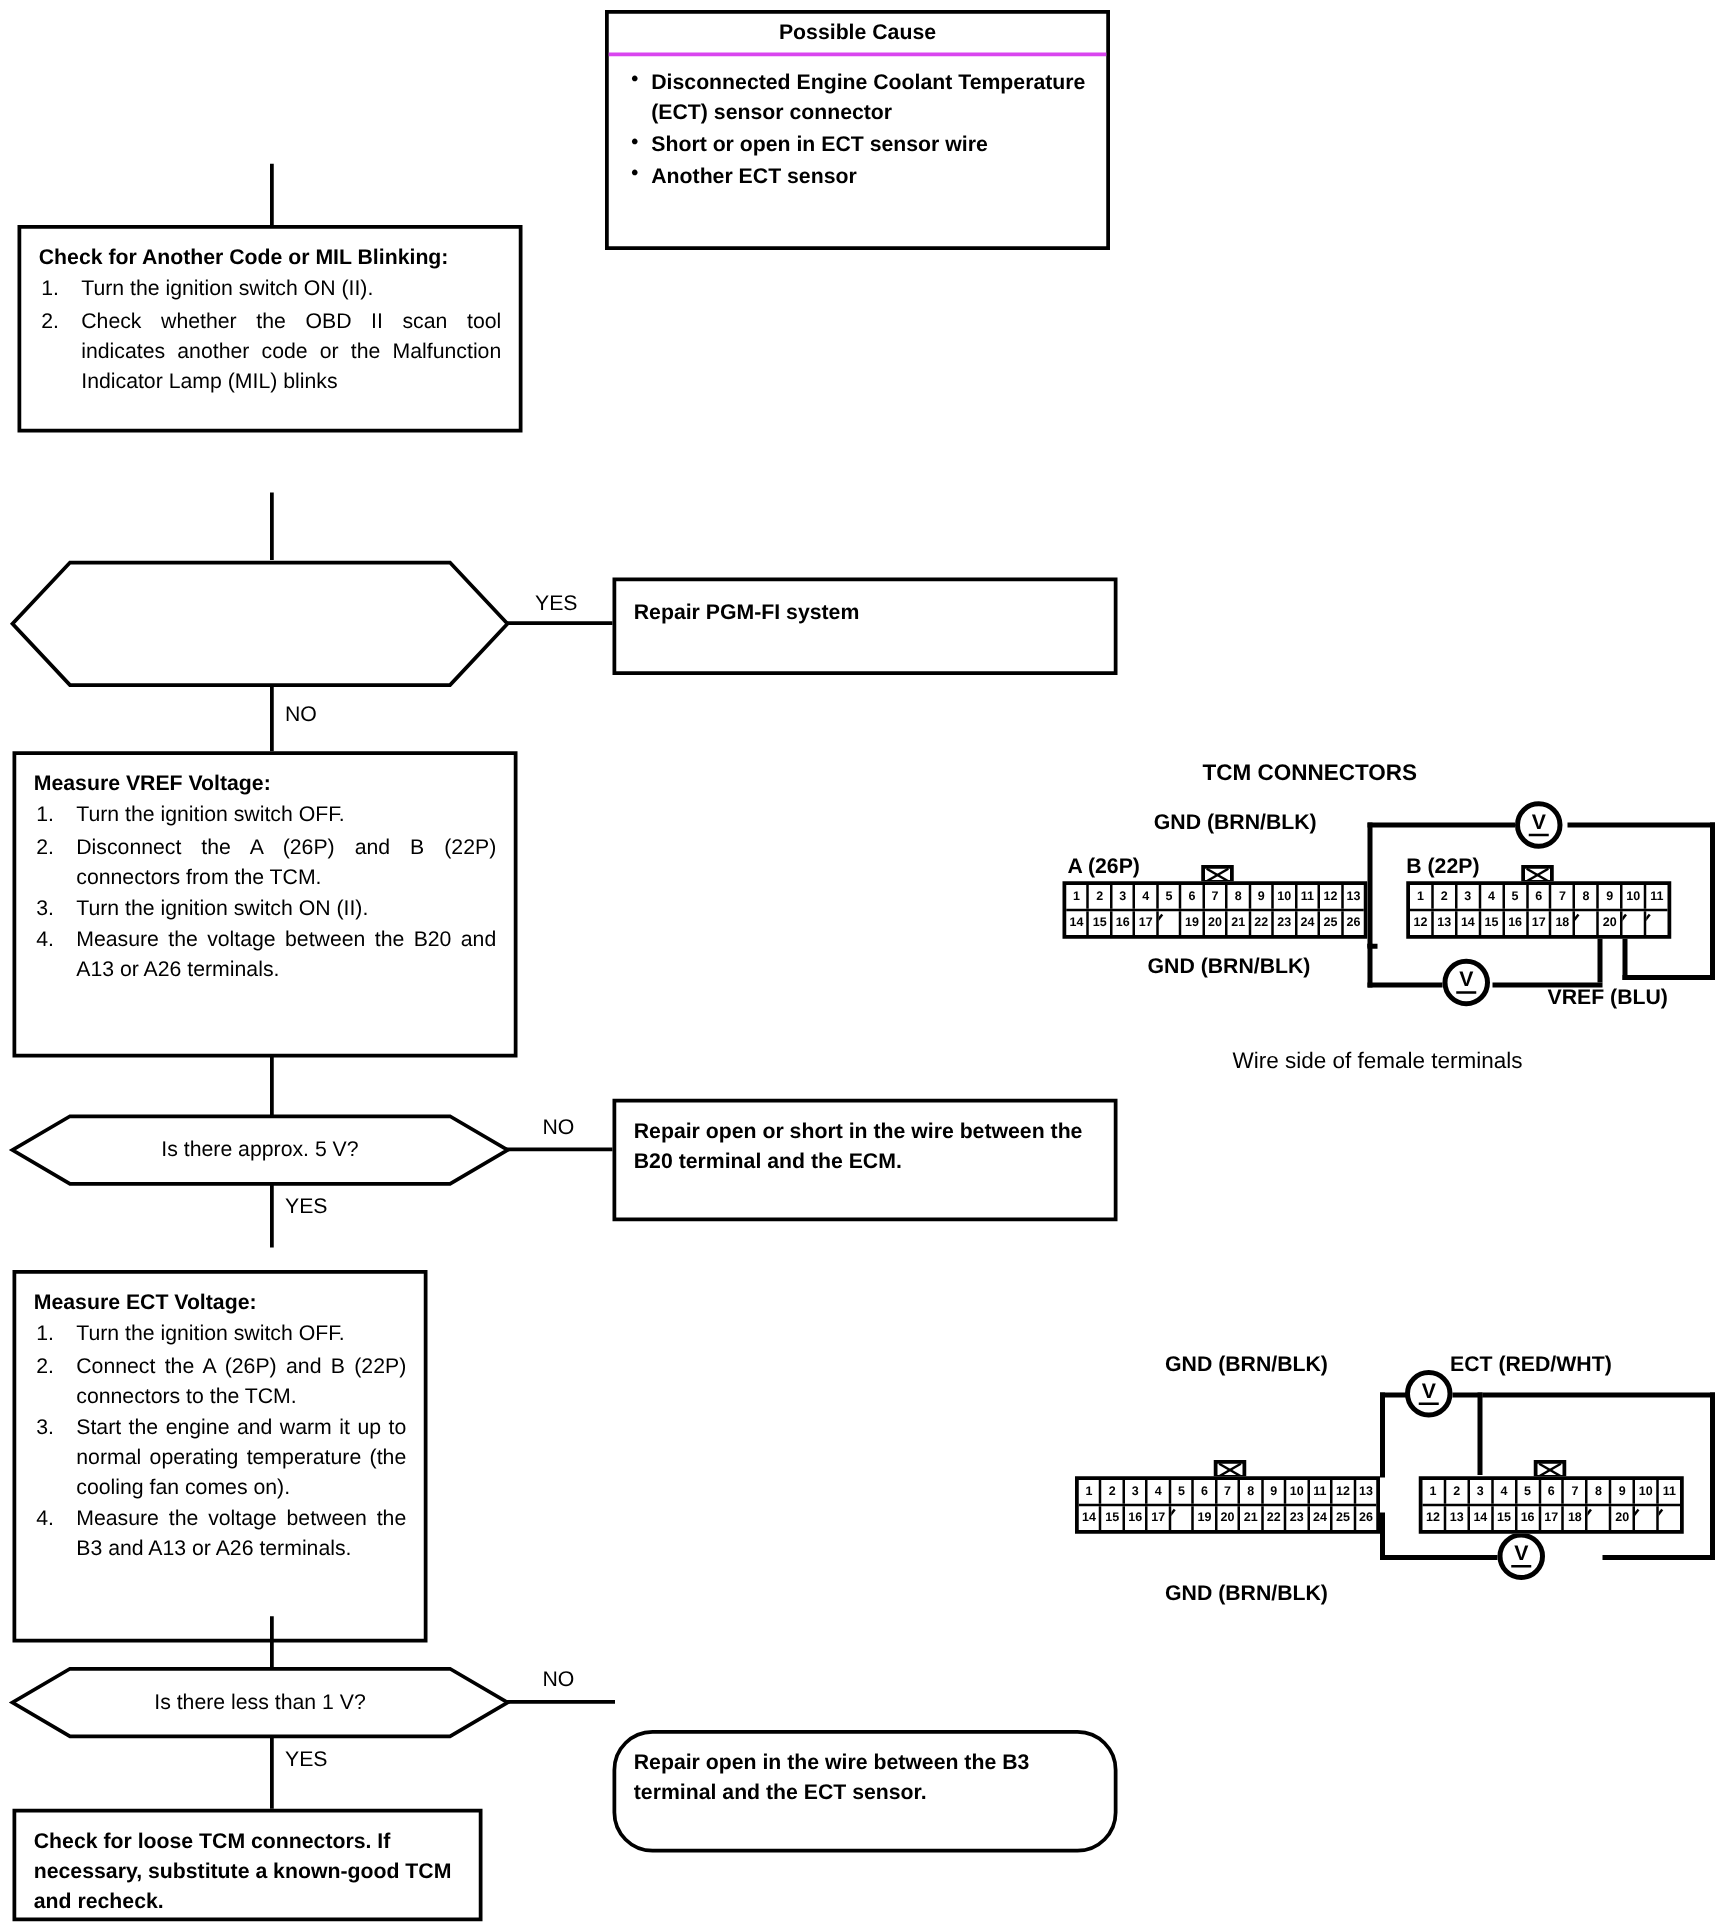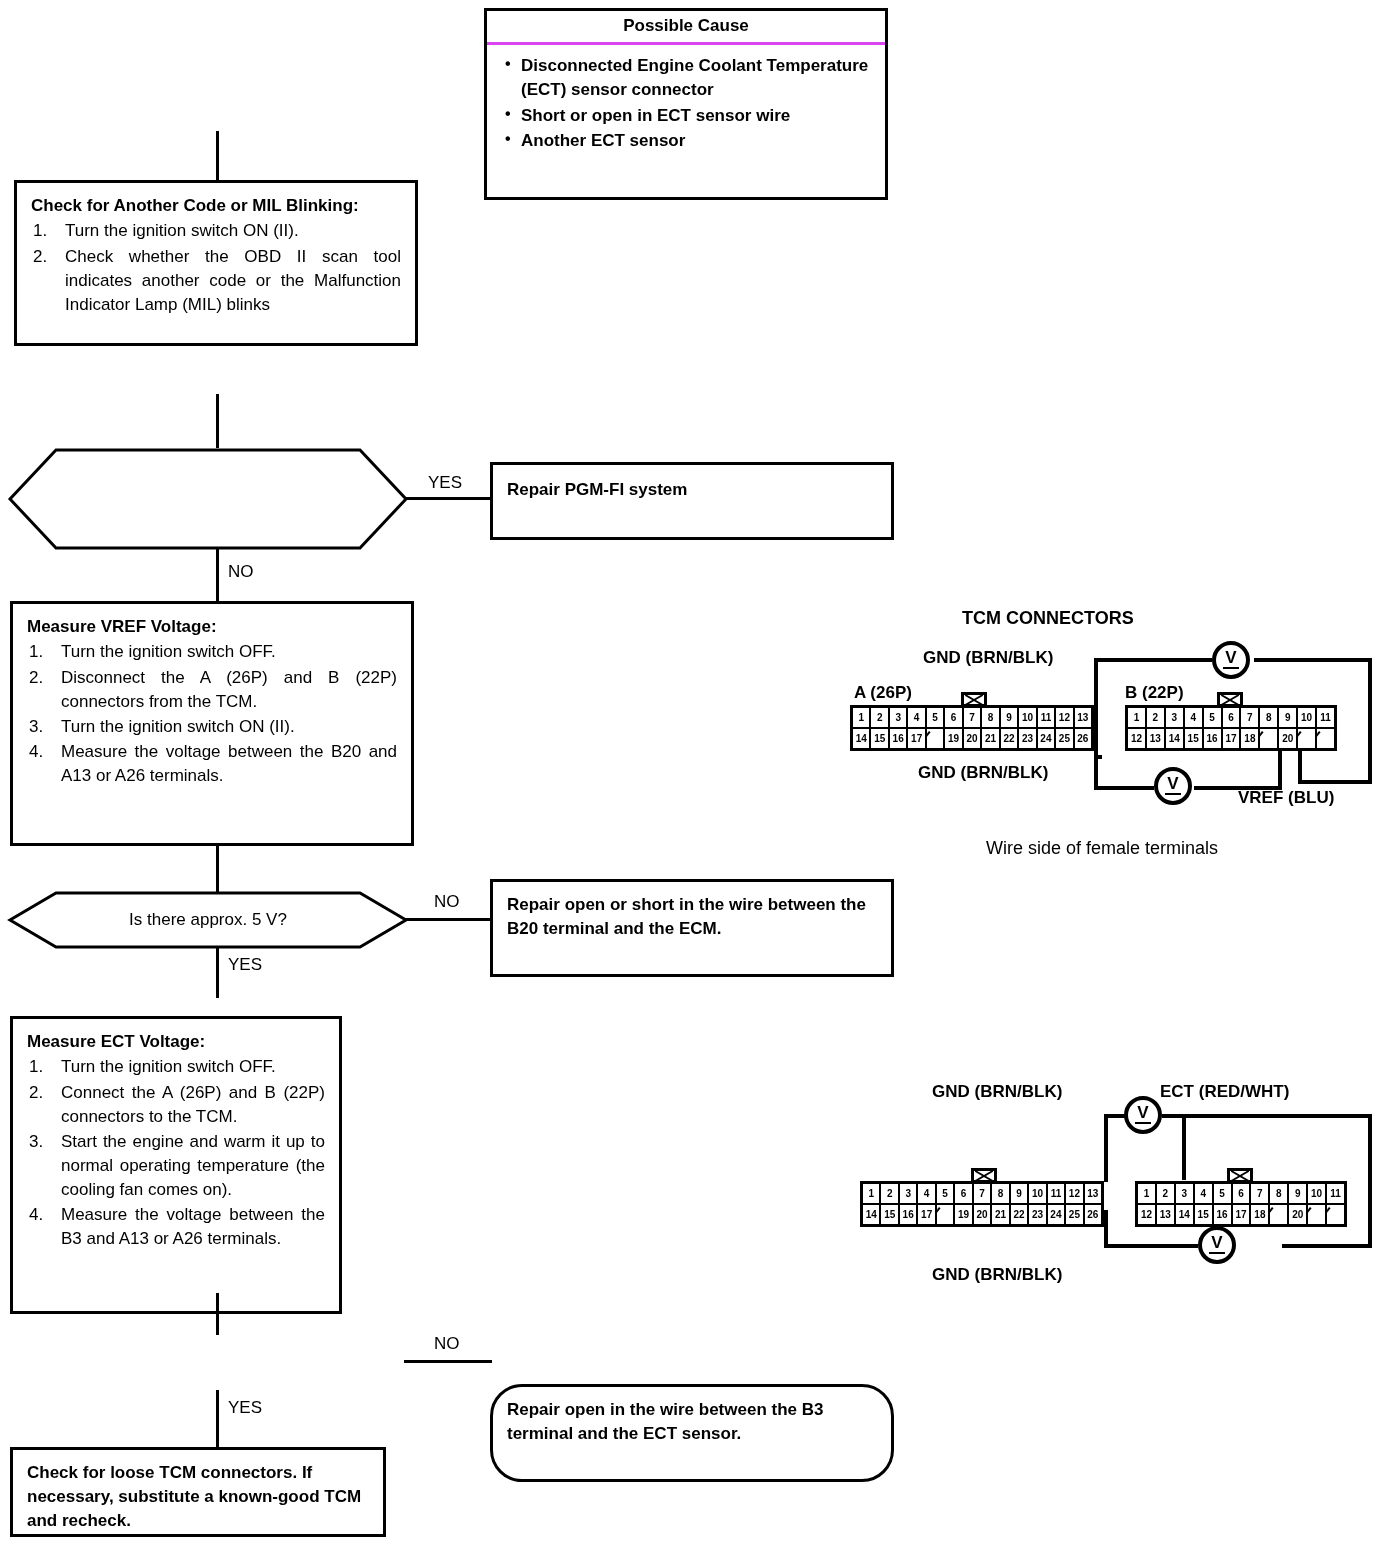--- a/index.html
+++ b/index.html
@@ -537,20 +537,28 @@
           <div class="cell blank"></div>
           <div class="cell">20</div>
           <div class="cell blank"></div>
           <div class="cell blank"></div>
         </div>
     </div>
   </div>
 
   <div class="vline" style="left:216px; top:1293px; height:42px;"></div>
 
+  <div class="hex" style="left:8px; top:1333px; width:400px; height:58px;">
+    <svg width="400" height="58" viewBox="0 0 400 58">
+      <polygon points="48,2 352,2 398,29 352,56 48,56 2,29" fill="#ffffff" stroke="#000000" stroke-width="3"></polygon>
+    </svg>
+    <div class="hex-text center">
+      <div>Is there less than 1 V?</div>
+    </div>
+  </div>
 
   <div class="hline" style="left:404px; top:1360px; width:88px;"></div>
   <div class="branch-label" style="left:434px; top:1334px;">NO</div>
 
   <div class="box" style="left:490px; top:1384px; width:404px; height:98px;border-radius:32px;">
     <div class="box-inner" style="padding-top:11px;">
       <div class="plain-line">Repair open in the wire between the B3 terminal and the ECT sensor.</div>
     </div>
   </div>
 

